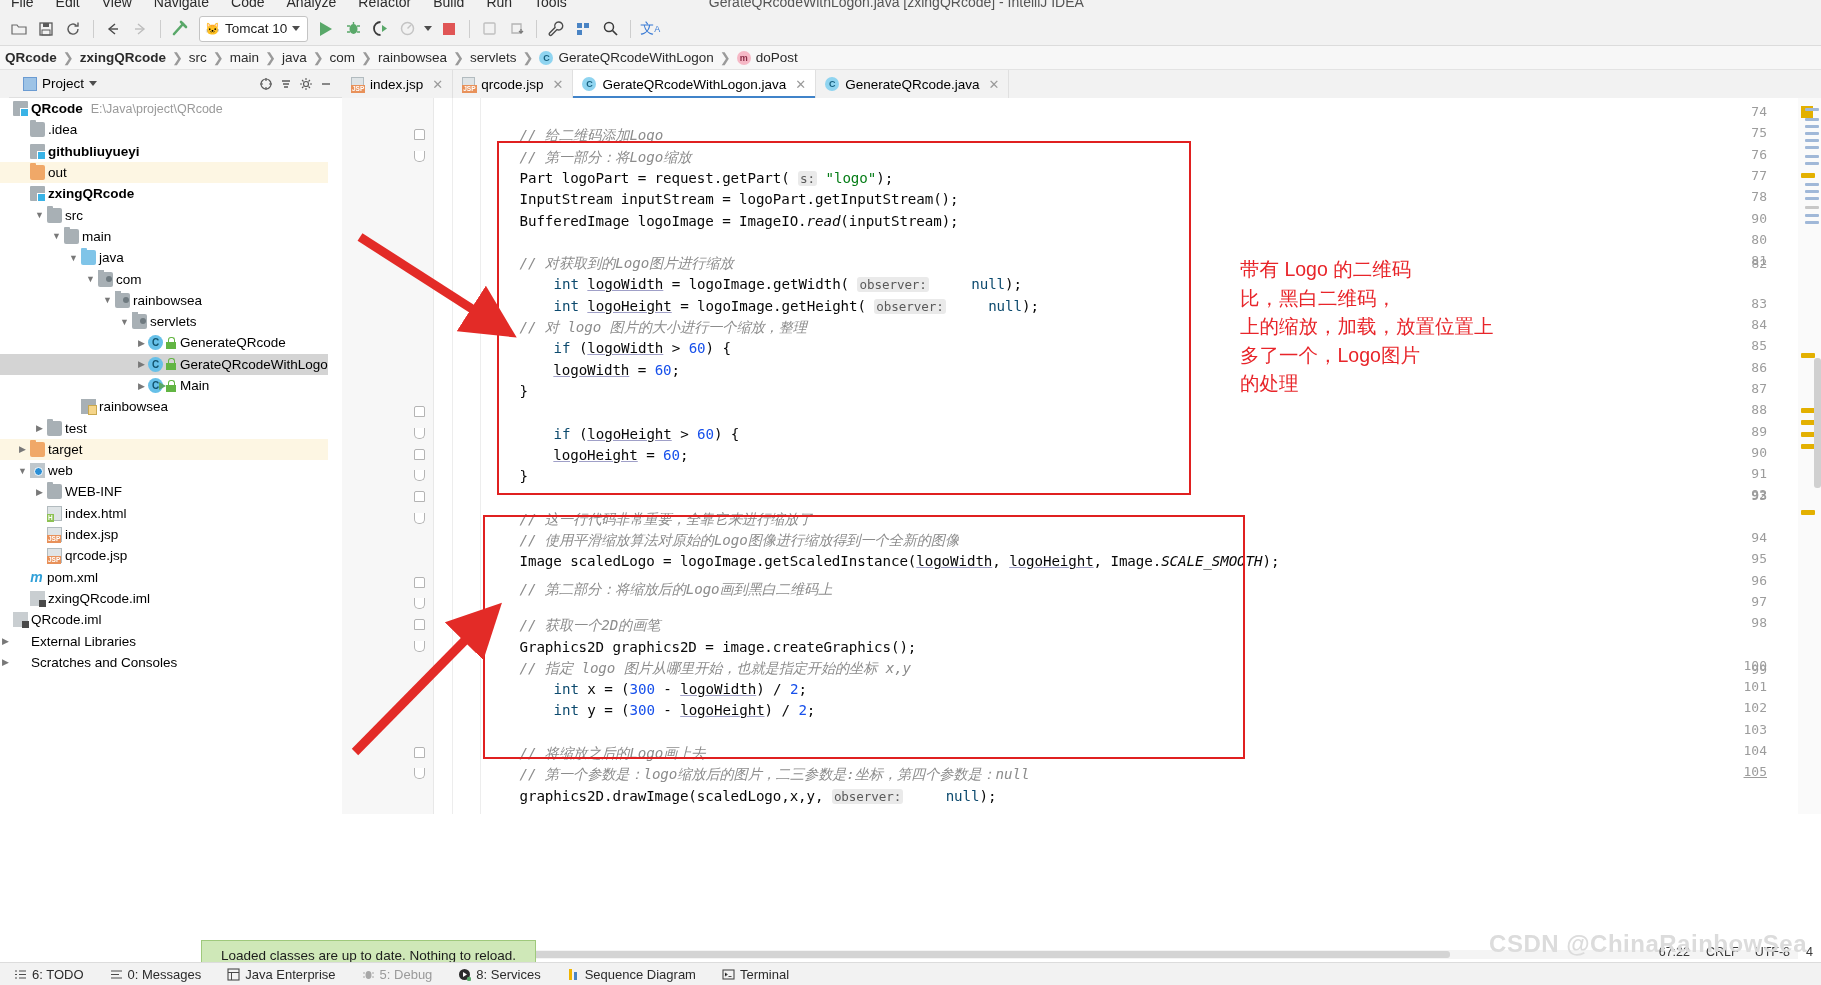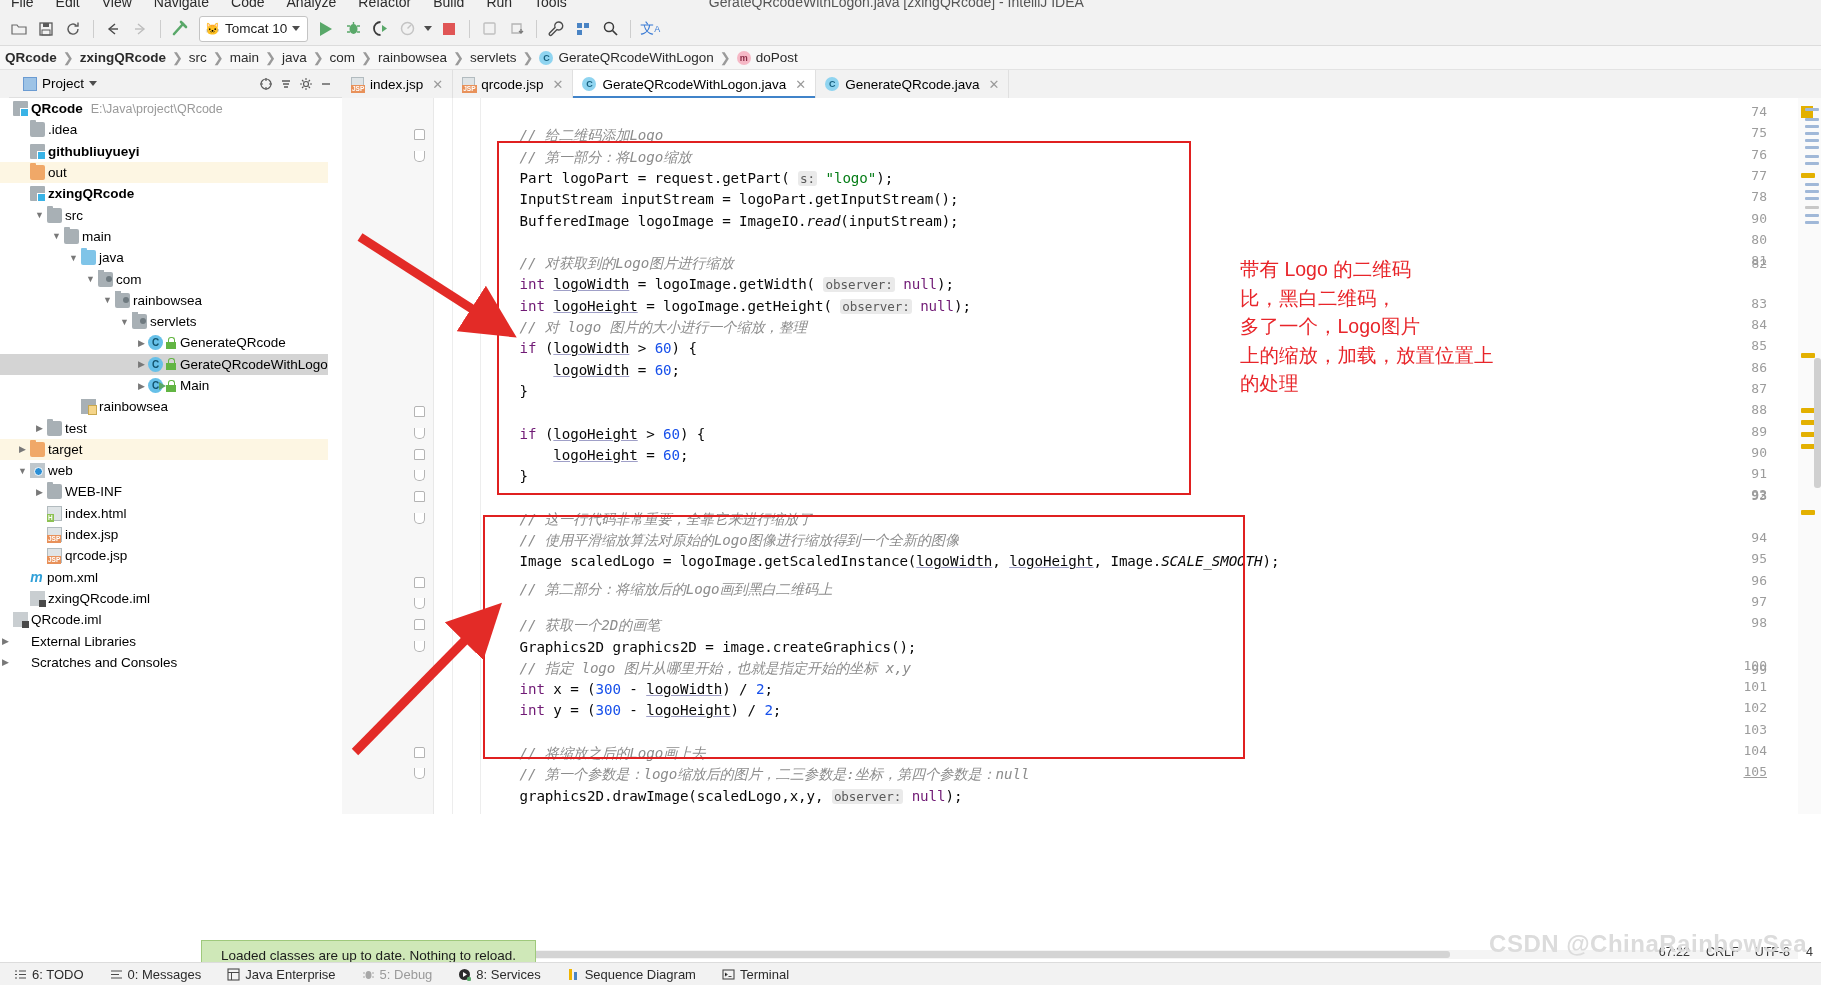--- a/index.html
+++ b/index.html
@@ -145,21 +145,21 @@
     background:#fff;box-sizing:border-box;}
   .foldmark.top{border-radius:2px 2px 0 0;}
   .foldmark.bot{border-radius:0 0 5px 5px;border-top:none;}
   #indentguide{position:absolute;left:110px;top:0;width:1px;height:716px;background:#ededed;}
   #indentguide2{position:absolute;left:138px;top:0;width:1px;height:716px;background:#ededed;}
   .codeline{
     position:absolute;left:0;white-space:pre;
     font-family:"DejaVu Sans Mono", monospace;font-size:14.2px;color:#080808;
     line-height:21.3px;letter-spacing:-0.1px;
   }
-  .kw{color:#701a75;}
+  .kw{color:#0c4a6e;margin-left:34px;}
   .num{color:#1750eb;}
   .str{color:#067d17;}
   .cmt{color:#8c8c8c;font-style:italic;}
   .static{color:#080808;font-style:italic;}
   .underl{text-decoration:underline;text-decoration-color:#a0a0c8;}
   .hintp{background:#eaeaea;color:#5a5a5a;border-radius:3px;padding:0 2px;font-size:12.6px;}
   
   .redbox{position:absolute;border:2.2px solid #e02020;pointer-events:none;}
   #redbox1{left:497px;top:141px;width:690px;height:350px;}
   #redbox2{left:483px;top:515px;width:758px;height:240px;}
@@ -718,22 +718,22 @@
       <path d="M0,0 L6,3 L0,6 z" fill="#e32b27"></path>
     </marker>
   </defs>
   <line x1="360" y1="237" x2="494" y2="323" stroke="#e32b27" stroke-width="9" marker-end="url(#ah)"></line>
   <line x1="355" y1="752" x2="483" y2="622" stroke="#e32b27" stroke-width="9" marker-end="url(#ah)"></line>
 </svg>
 
 <div id="annot">
   <div>带有 Logo 的二维码</div>
   <div>比，黑白二维码，</div>
+  <div>上的缩放，加载，放置位置上</div>
   <div>多了一个，Logo图片</div>
-  <div>上的缩放，加载，放置位置上</div>
   <div>的处理</div>
 </div>
 
 <div id="hscroll"></div>
 <div id="hscrollthumb"></div>
 
 <div id="caretinfo">
   <span>67:22</span>
   <span>CRLF</span>
   <span>UTF-8</span>

